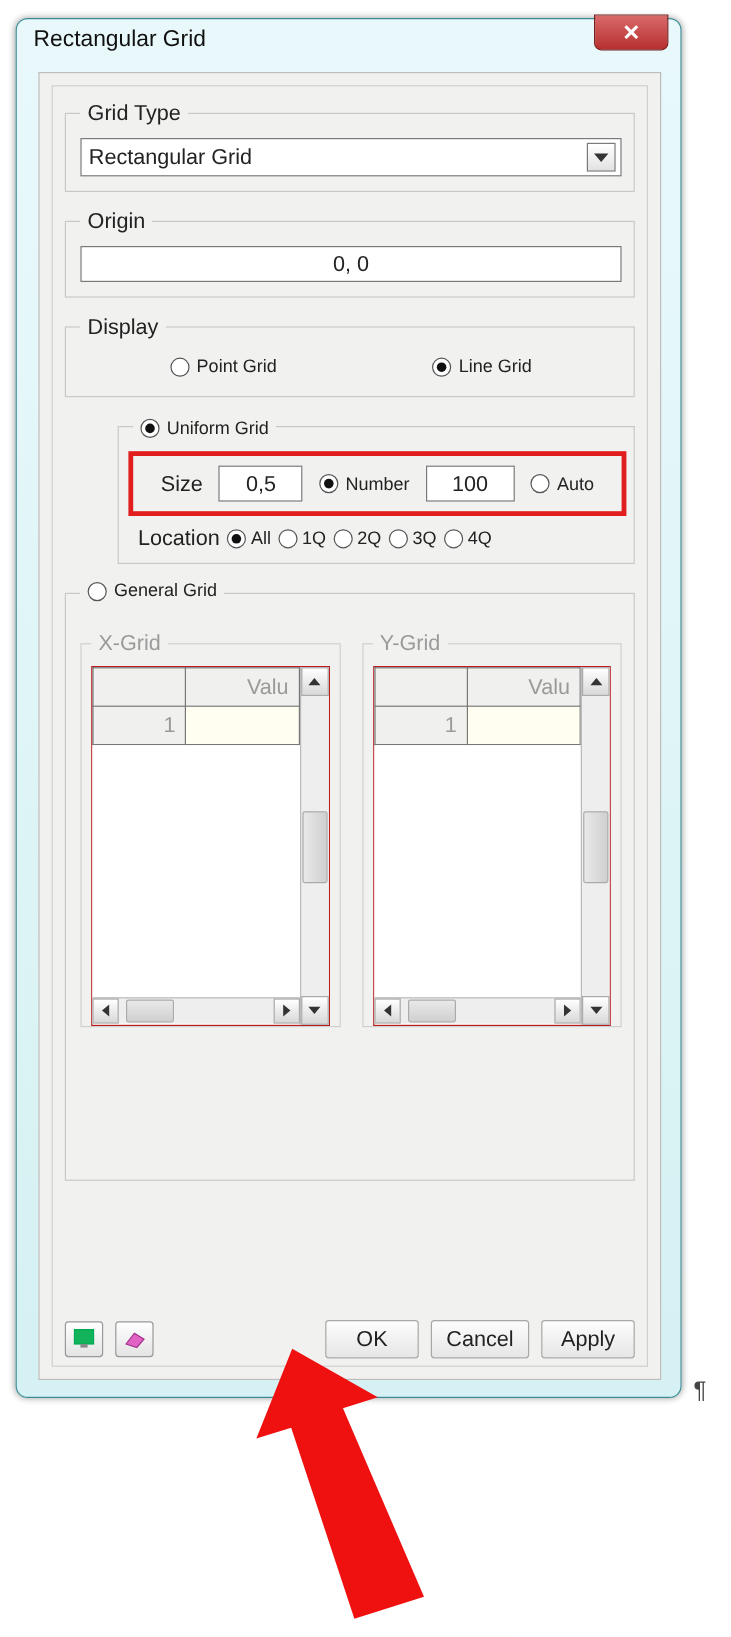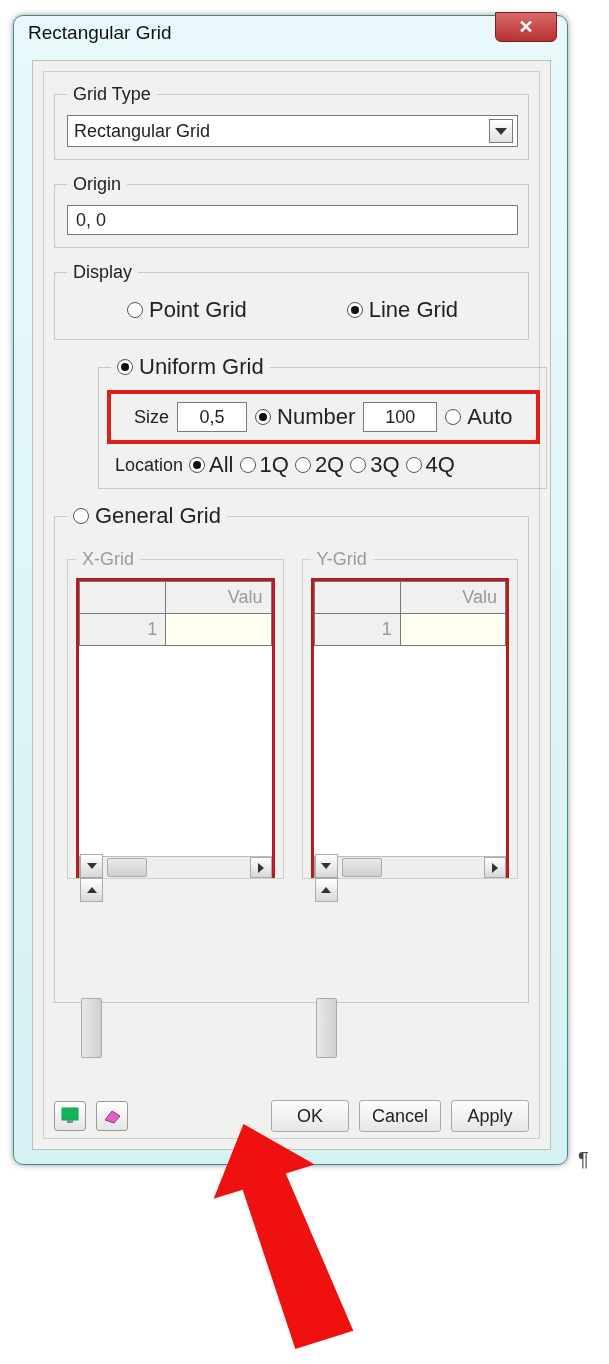--- a/index.html
+++ b/index.html
@@ -104,40 +104,40 @@
   }
   .text-input {
     height: 30px;
     background: #fff;
     border: 1px solid #7a7a7a;
     padding: 0 8px;
     font-size: 18px;
     display: flex;
     align-items: center;
   }
-  .text-input.right { justify-content: flex-start; }
+  .text-input.right { justify-content: center; }
   .text-input.center { justify-content: center; }
   .row { display: flex; align-items: center; gap: 10px; }
   .radio {
     width: 16px; height: 16px;
     border: 1px solid #555;
     border-radius: 50%;
     background: #fff;
     display: inline-flex;
     align-items: center;
     justify-content: center;
     flex-shrink: 0;
   }
   .radio.checked::after {
     content: "";
     width: 8px; height: 8px;
     background: #111;
     border-radius: 50%;
   }
-  .radio-item { display: inline-flex; align-items: center; gap: 6px; font-size: 22px; }
+  .radio-item { display: inline-flex; align-items: center; gap: 6px; font-size: 15px; }
   .display-row { display: flex; justify-content: space-around; padding: 4px 10px; }
   .fs-uniform { padding-bottom: 10px; margin-left: 44px; }
   .highlight-row {
     border: 4px solid #e11d1d;
     padding: 8px 23px;
     margin: 0 -4px 8px -4px;
     display: flex;
     align-items: center;
     gap: 8px;
     justify-content: space-between;
@@ -162,26 +162,25 @@
     margin-top: 4px;
   }
   .grid-box {
     flex: 1;
     border: 1px solid #cfcfcf;
     position: relative;
     padding: 8px 8px 8px 8px;
   }
   .grid-box legend { color: #9a9a9a; }
   .tbl {
-    border: 3px solid #b91c1c;
+    border: 1px solid #b91c1c;
     width: 100%;
     background: #fff;
     display: flex;
     height: 300px;
-    flex-direction: column;
   }
   .tbl-main { flex: 1; }
   .tbl table {
     border-collapse: collapse;
     width: 100%;
   }
   .tbl td, .tbl th {
     border: 1px solid #777;
     height: 32px;
     font-size: 18px;

